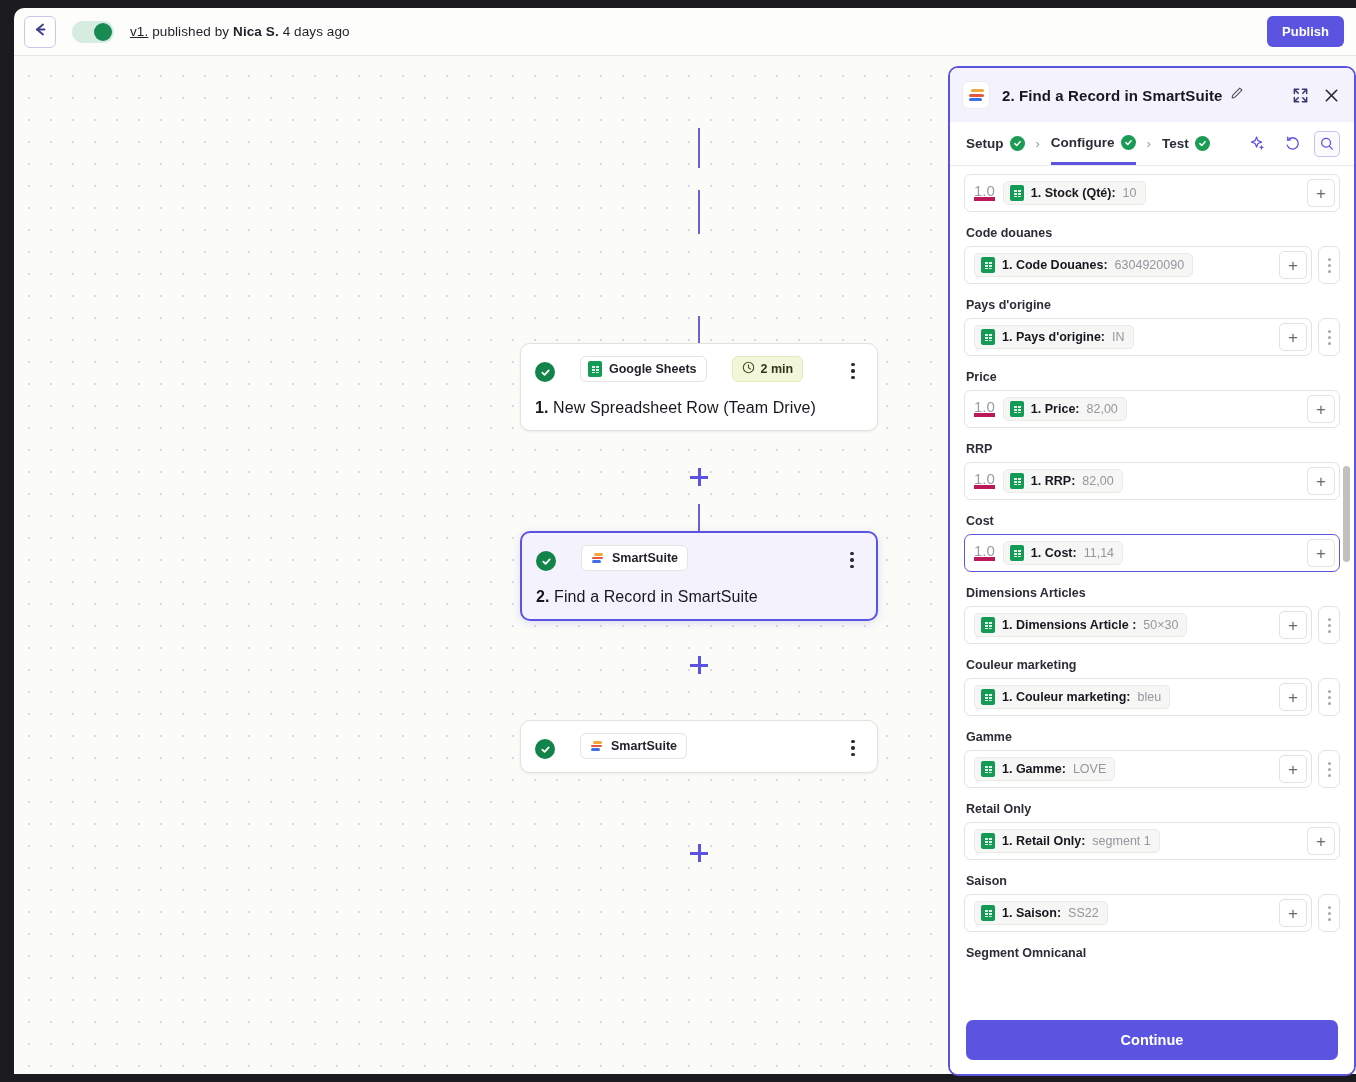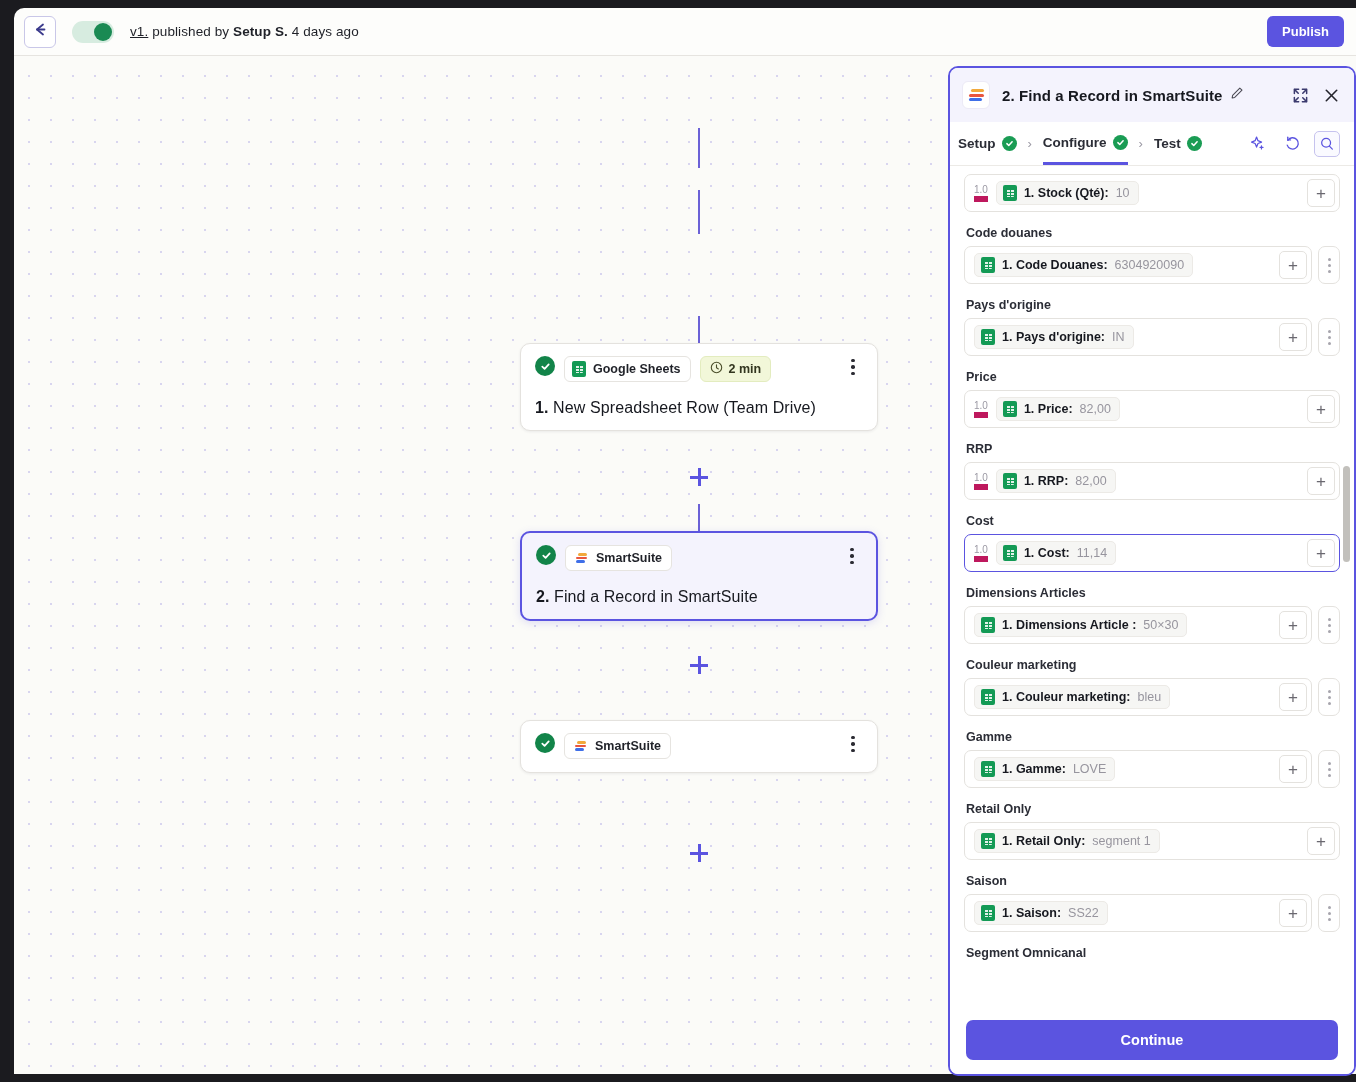--- a/index.html
+++ b/index.html
@@ -78,21 +78,21 @@
     border: 1px solid #e4e2de;
     border-radius: 10px;
     box-shadow: 0 1px 3px rgba(20,20,40,.07);
     padding: 12px 14px 13px 14px;
   }
   .node.selected {
     background: #f4f3fd;
     border: 2px solid #5b54e0;
     box-shadow: 0 2px 8px rgba(91,84,224,.18);
   }
-  .node-head { display: flex; align-items: flex-start; gap: 9px; }
+  .node-head { display: flex; align-items: flex-end; gap: 25px; }
   .check {
     width: 20px; height: 20px; border-radius: 50%;
     background: #128449; display: flex; align-items: center; justify-content: center;
     flex: 0 0 auto;
   }
   .check svg { display: block; }
   .app-chip {
     display: inline-flex; align-items: center; gap: 7px;
     background: #fff; border: 1px solid #e6e4e0;
     border-radius: 6px; padding: 4px 9px 4px 7px;
@@ -161,21 +161,21 @@
   .panel-title {
     font-size: 15px; font-weight: bold; color: #16181f; letter-spacing: .1px;
   }
   .pencil { cursor: pointer; margin-left: -5px; }
   .head-actions { margin-left: auto; display: flex; align-items: center; gap: 14px; }
   .ico-btn { cursor: pointer; display: flex; align-items: center; justify-content: center; }
 
   .steps {
     height: 44px; flex: 0 0 auto;
     display: flex; align-items: center;
-    padding: 0 14px 0 8px;
+    padding: 0 14px 0 16px;
     border-bottom: 1px solid #eceae6;
     background: #fff;
   }
   .step {
     display: flex; align-items: center; gap: 6px;
     font-size: 13.5px; font-weight: bold; color: #2b2d36;
     height: 43px; cursor: pointer;
   }
   .step.active { border-bottom: 3px solid #5b54e0; }
   .step .ok {
@@ -210,22 +210,22 @@
     border: 1px solid #e4e2de;
     border-radius: 7px;
     background: #fff;
     display: flex; align-items: center;
     padding: 4px 4px 4px 9px;
     gap: 8px;
     cursor: text;
   }
   .field-box.focused { border: 1.6px solid #5b54e0; }
   .numhint {
-    font-size: 10px; color: #9b99a4;
-    border-bottom: 6px solid #be185d;
+    font-size: 15px; color: #9b99a4;
+    border-bottom: 4px solid #be185d;
     line-height: 12px;
     flex: 0 0 auto;
   }
   .token {
     display: inline-flex; align-items: center; gap: 7px;
     background: #f6f6f4; border: 1px solid #eceae6;
     border-radius: 5px; padding: 3px 8px 3px 6px;
     font-size: 12.5px; white-space: nowrap;
   }
   .token .tk-name { font-weight: bold; color: #16181f; }
@@ -303,21 +303,21 @@
       </span>
     </div>
 
     <div class="toggle">
       <div class="knob"></div>
     </div>
 
     <div class="topbar-text">
       <span class="ver">v1.</span>
       <span>published by</span>
-      <span class="who">Setup S.</span>
+      <span class="who">Nica S.</span>
       <span>4 days ago</span>
     </div>
 
     <button class="publish-btn">Publish</button>
   </div>
 
   <div class="canvas">
 
     <div class="connector" style="top:72px;height:40px;"></div>
     <div class="connector" style="top:134px;height:44px;"></div>

